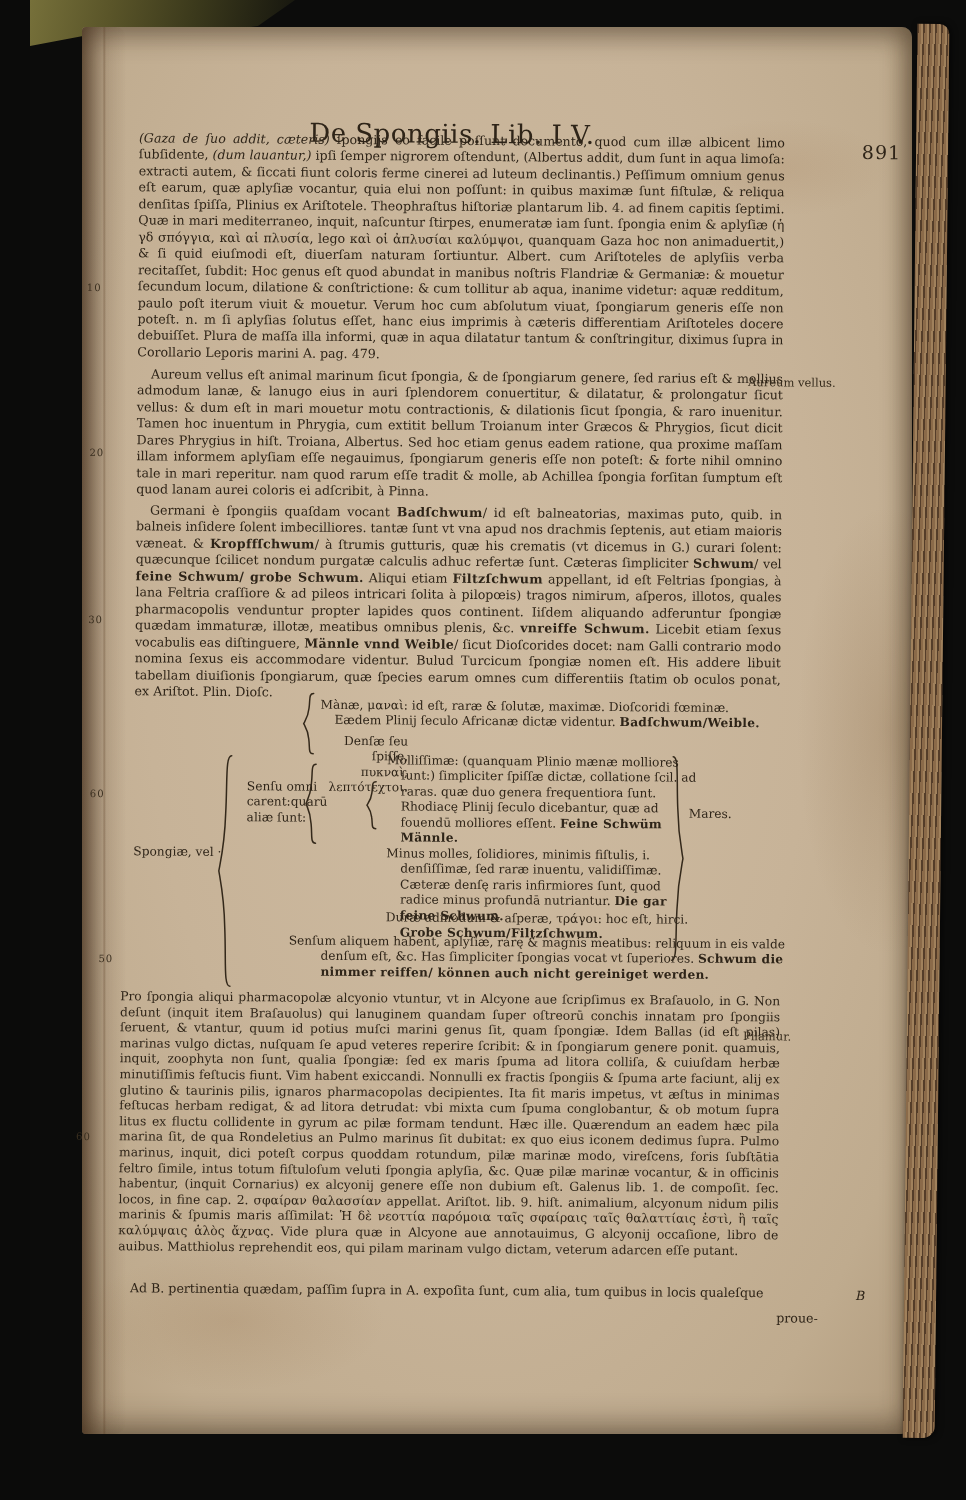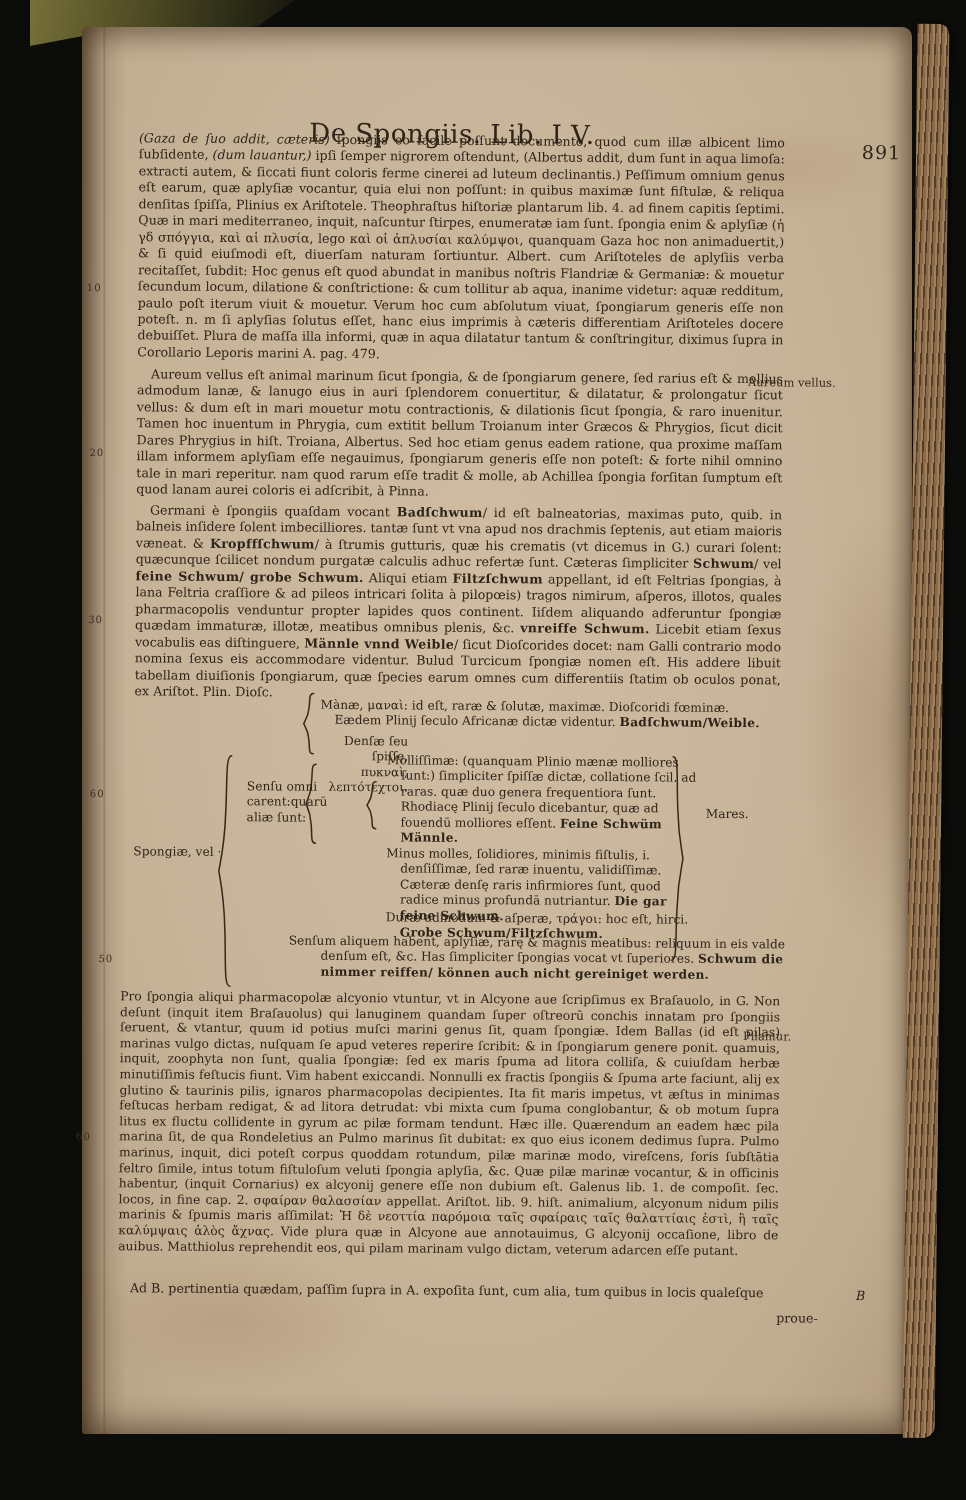--- a/index.html
+++ b/index.html
@@ -82,21 +82,21 @@
             <path class="bp" d="M17 2 C9 2 12 12 10 26 C9 39 4 46 2 50 C4 54 9 61 10 74 C12 88 9 98 17 98"></path>
           </svg>
 
         <div class="para diag hang14" style="left:243px;top:672px;width:430px;text-align:left">Mànæ, μαναὶ: id eſt, raræ &amp; ſolutæ, maximæ. Dioſcoridi fœminæ. Eædem Plinij ſeculo Africanæ dictæ videntur. <b class="frk">Badſchwum/Weible.</b></div>
         <div class="para diag" style="left:57px;top:820px;width:100px;text-align:left;white-space:nowrap">Spongiæ, vel ·</div>
         <div class="para diag" style="left:170px;top:754px;width:102px;text-align:left">Senſu omni carent:quarū aliæ ſunt:</div>
         <div class="para diag" style="left:247px;top:708px;width:84px;text-align:right">Denſæ ſeu ſpiſſę, πυκναὶ, λεπτότεχτοι.</div>
         <div class="para diag hang14" style="left:310px;top:727px;width:296px;text-align:left">Molliſſimæ: (quanquam Plinio mænæ molliores ſunt:) ſimpliciter ſpiſſæ dictæ, collatione ſcil. ad raras. quæ duo genera frequentiora ſunt. Rhodiacę Plinij ſeculo dicebantur, quæ ad fouendū molliores eſſent. <b class="frk">Feine Schwüm Männle.</b></div>
         <div class="para diag hang14" style="left:310px;top:820px;width:296px;text-align:left">Minus molles, ſolidiores, minimis fiſtulis, i. denſiſſimæ, ſed raræ inuentu, validiſſimæ. Cæteræ denſę raris infirmiores ſunt, quod radice minus profundā nutriantur. <b class="frk">Die gar feine Schwum.</b></div>
         <div class="para diag hang14" style="left:310px;top:884px;width:296px;text-align:left">Duræ admodum &amp; aſperæ, τράγοι: hoc eſt, hirci. <b class="frk">Grobe Schwum/Filtzſchwum.</b></div>
-        <div class="para diag" style="left:612px;top:778px;width:60px;text-align:right">Mares.</div>
+        <div class="para diag" style="left:612px;top:778px;width:60px;text-align:left">Mares.</div>
         <div class="para diag hang32" style="left:213px;top:908px;width:470px;text-align:left">Senſum aliquem habent, aplyſiæ, rarę &amp; magnis meatibus: reliquum in eis valde denſum eſt, &amp;c. Has ſimpliciter ſpongias vocat vt ſuperiores. <b class="frk">Schwum die nimmer reiffen/ können auch nicht gereiniget werden.</b></div>
       </div>
 
       <div class="para p4" style="left:45px;top:965px;width:660px">Pro ſpongia aliqui pharmacopolæ alcyonio vtuntur, vt in Alcyone aue ſcripſimus ex Braſauolo, in G. Non deſunt (inquit item Braſauolus) qui lanuginem quandam ſuper oſtreorū conchis innatam pro ſpongiis ſeruent, &amp; vtantur, quum id potius muſci marini genus ſit, quam ſpongiæ. Idem Ballas (id eſt pilas) marinas vulgo dictas, nuſquam ſe apud veteres reperire ſcribit: &amp; in ſpongiarum genere ponit. quamuis, inquit, zoophyta non ſunt, qualia ſpongiæ: ſed ex maris ſpuma ad litora colliſa, &amp; cuiuſdam herbæ minutiſſimis feſtucis fiunt. Vim habent exiccandi. Nonnulli ex fractis ſpongiis &amp; ſpuma arte faciunt, alij ex glutino &amp; taurinis pilis, ignaros pharmacopolas decipientes. Ita fit maris impetus, vt æſtus in minimas feſtucas herbam redigat, &amp; ad litora detrudat: vbi mixta cum ſpuma conglobantur, &amp; ob motum ſupra litus ex fluctu collidente in gyrum ac pilæ formam tendunt. Hæc ille. Quærendum an eadem hæc pila marina ſit, de qua Rondeletius an Pulmo marinus ſit dubitat: ex quo eius iconem dedimus ſupra. Pulmo marinus, inquit, dici poteſt corpus quoddam rotundum, pilæ marinæ modo, vireſcens, foris ſubſtātia feltro ſimile, intus totum fiſtuloſum veluti ſpongia aplyſia, &amp;c. Quæ pilæ marinæ vocantur, &amp; in officinis habentur, (inquit Cornarius) ex alcyonij genere eſſe non dubium eſt. Galenus lib. 1. de compoſit. ſec. locos, in fine cap. 2. σφαίραν θαλασσίαν appellat. Ariſtot. lib. 9. hiſt. animalium, alcyonum nidum pilis marinis &amp; ſpumis maris aſſimilat: Ἡ δὲ νεοττία παρόμοια ταῖς σφαίραις ταῖς θαλαττίαις ἐστὶ, ἢ ταῖς καλύμψαις ἁλὸς ἄχνας. Vide plura quæ in Alcyone aue annotauimus, G alcyonij occaſione, libro de auibus. Matthiolus reprehendit eos, qui pilam marinam vulgo dictam, veterum adarcen eſſe putant.</div>
       <div class="para indent" style="left:43px;top:1256px;width:668px">Ad B. pertinentia quædam, paſſim ſupra in A. expoſita ſunt, cum alia, tum quibus in locis qualeſque</div>
 
       <div class="mnote" style="left:668px;top:346px;width:110px">Aureum vellus.</div>
       <div class="mnote" style="left:668px;top:1000px;width:110px">Pilamur.</div>
       <div class="para" style="left:783px;top:1258px;width:20px;font-style:italic">B</div>
       <div class="catch" style="left:560px;top:1281px;width:185px;text-align:right;position:absolute">proue-</div>

